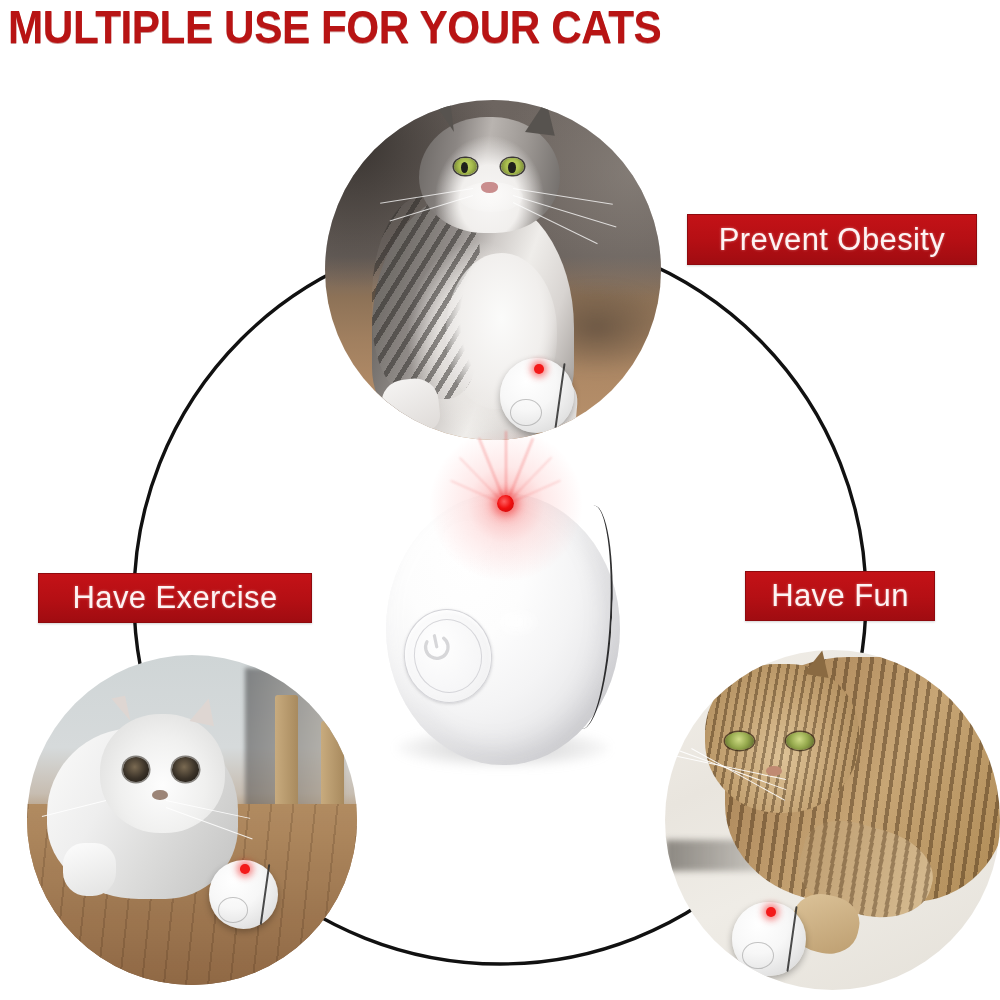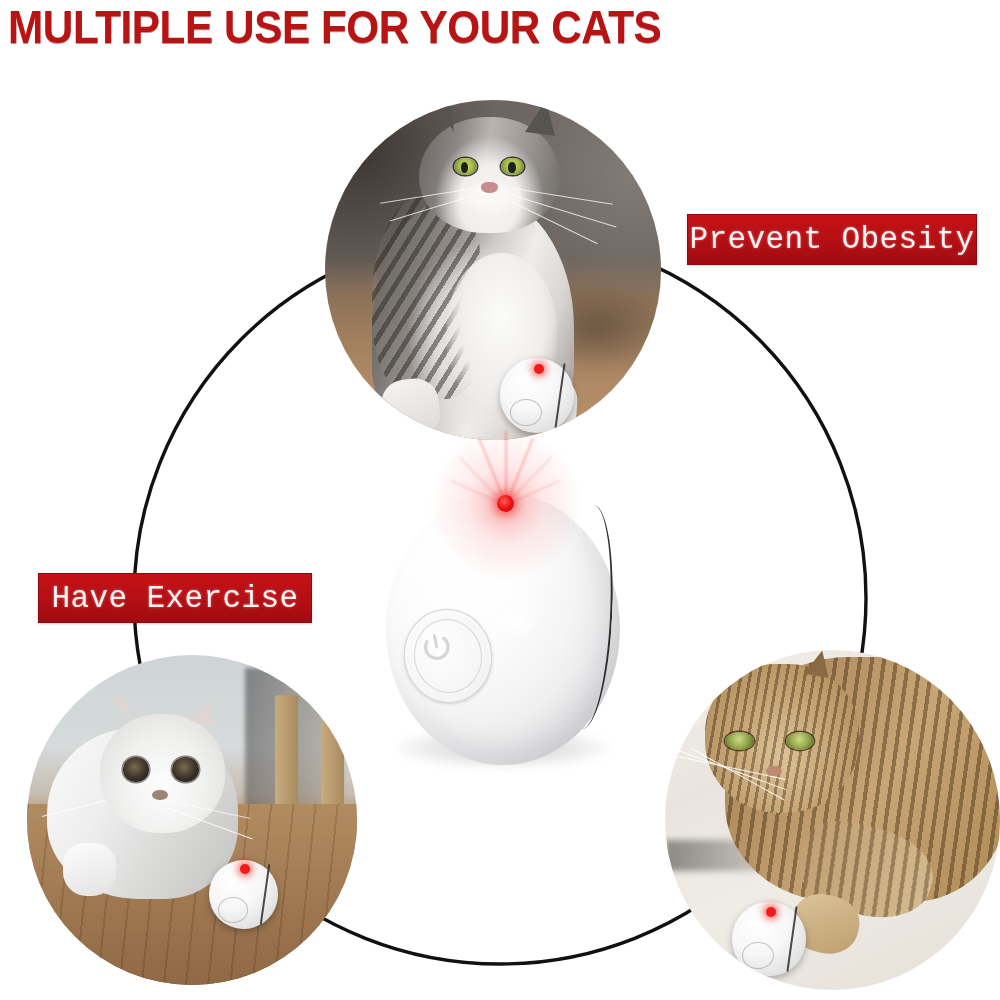--- a/index.html
+++ b/index.html
@@ -299,21 +299,21 @@
   }
   .ray{position:absolute;background:rgba(238,50,50,.30);transform-origin:bottom center;filter:blur(1.2px);}
 
   
   .badge{
     position:absolute;
     background:linear-gradient(to bottom,#c41217 0%,#b50f14 52%,#a00c11 100%);
     border:1px solid #8f0a0e;
     color:#fdf3f3;
     display:flex;align-items:center;justify-content:center;
-    font-family:Liberation Mono, monospace;
+    font-family:Liberation Sans, sans-serif;
     font-weight:400;
     letter-spacing:.4px;
     text-shadow:0 0 3px rgba(255,210,210,.45);
     box-shadow:0 1px 2px rgba(0,0,0,.18);
     z-index:6;
   }
   #badge-obesity{left:687px;top:214px;width:288px;height:49px;font-size:31px;}
   #badge-exercise{left:38px;top:573px;width:272px;height:48px;font-size:31px;}
   #badge-fun{left:745px;top:571px;width:188px;height:48px;font-size:31px;}
 </style>
@@ -431,14 +431,15 @@
       <div class="ray" style="left:79px;top:20px;width:1.2px;height:60px;transform:rotate(66deg);"></div>
       <div class="ray" style="left:79px;top:20px;width:1.2px;height:60px;transform:rotate(-66deg);"></div>
     </div>
     <div id="led-dot"></div>
   </div>
 
   <div class="badge" id="badge-obesity">Prevent Obesity</div>
 
   <div class="badge" id="badge-exercise">Have Exercise</div>
 
+  <div class="badge" id="badge-fun">Have Fun</div>
 
 </div>
 
 </body></html>

